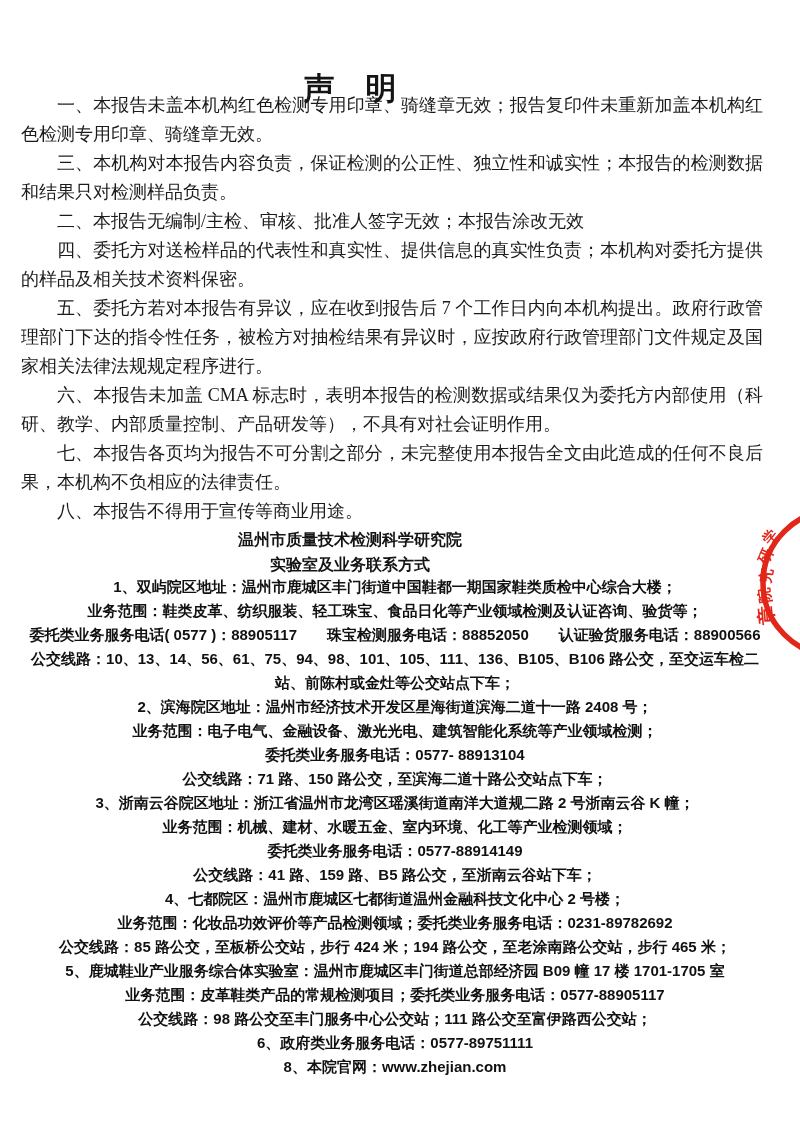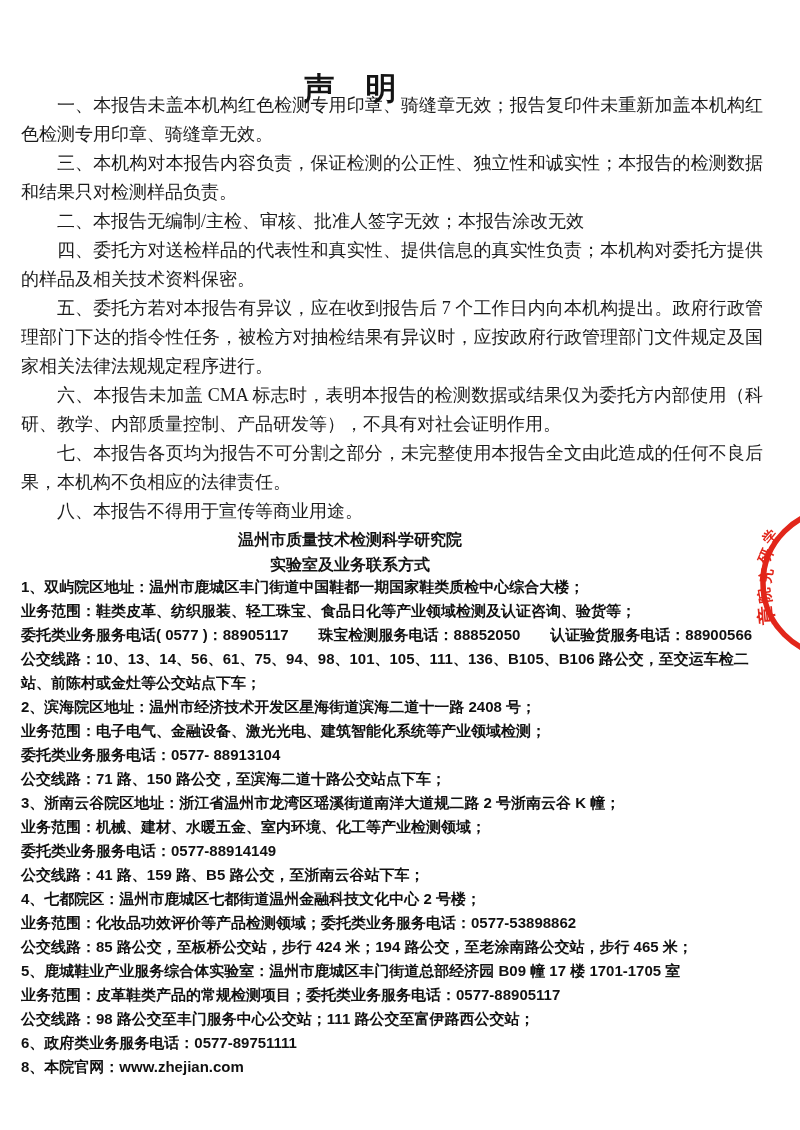--- a/index.html
+++ b/index.html
@@ -50,21 +50,21 @@
   .contacts {
     position: absolute;
     top: 575px; left: 21px; width: 748px;
     font-family: "Liberation Sans", sans-serif;
     font-weight: bold;
     font-size: 15px;
     line-height: 24px;
     color: #111111;
     text-align: left;
   }
-  .contacts div { margin: 0; }
+  .contacts div { margin: 0; text-align: center; }
 
   .seal {
     position: absolute;
     top: 505px; right: 0;
     width: 48px; height: 190px;
     pointer-events: none;
   }
   .seal text {
     font-family: "Liberation Serif", serif;
     font-weight: bold;
@@ -100,21 +100,21 @@
     <div>公交线路：10、13、14、56、61、75、94、98、101、105、111、136、B105、B106 路公交，至交运车检二站、前陈村或金灶等公交站点下车；</div>
     <div>2、滨海院区地址：温州市经济技术开发区星海街道滨海二道十一路 2408 号；</div>
     <div>业务范围：电子电气、金融设备、激光光电、建筑智能化系统等产业领域检测；</div>
     <div>委托类业务服务电话：0577- 88913104</div>
     <div>公交线路：71 路、150 路公交，至滨海二道十路公交站点下车；</div>
     <div>3、浙南云谷院区地址：浙江省温州市龙湾区瑶溪街道南洋大道规二路 2 号浙南云谷 K 幢；</div>
     <div>业务范围：机械、建材、水暖五金、室内环境、化工等产业检测领域；</div>
     <div>委托类业务服务电话：0577-88914149</div>
     <div>公交线路：41 路、159 路、B5 路公交，至浙南云谷站下车；</div>
     <div>4、七都院区：温州市鹿城区七都街道温州金融科技文化中心 2 号楼；</div>
-    <div>业务范围：化妆品功效评价等产品检测领域；委托类业务服务电话：0577-53898862</div>
+    <div>业务范围：化妆品功效评价等产品检测领域；委托类业务服务电话：0231-89782692</div>
     <div>公交线路：85 路公交，至板桥公交站，步行 424 米；194 路公交，至老涂南路公交站，步行 465 米；</div>
     <div>5、鹿城鞋业产业服务综合体实验室：温州市鹿城区丰门街道总部经济园 B09 幢 17 楼 1701-1705 室</div>
     <div>业务范围：皮革鞋类产品的常规检测项目；委托类业务服务电话：0577-88905117</div>
     <div>公交线路：98 路公交至丰门服务中心公交站；111 路公交至富伊路西公交站；</div>
     <div>6、政府类业务服务电话：0577-89751111</div>
     <div>8、本院官网：www.zhejian.com</div>
   </div>
 
   <svg class="seal" viewBox="0 0 48 190" width="48" height="190" aria-hidden="true">
     <circle cx="84" cy="78" r="73" fill="none" stroke-width="5.5" stroke="#e2261a"></circle>

